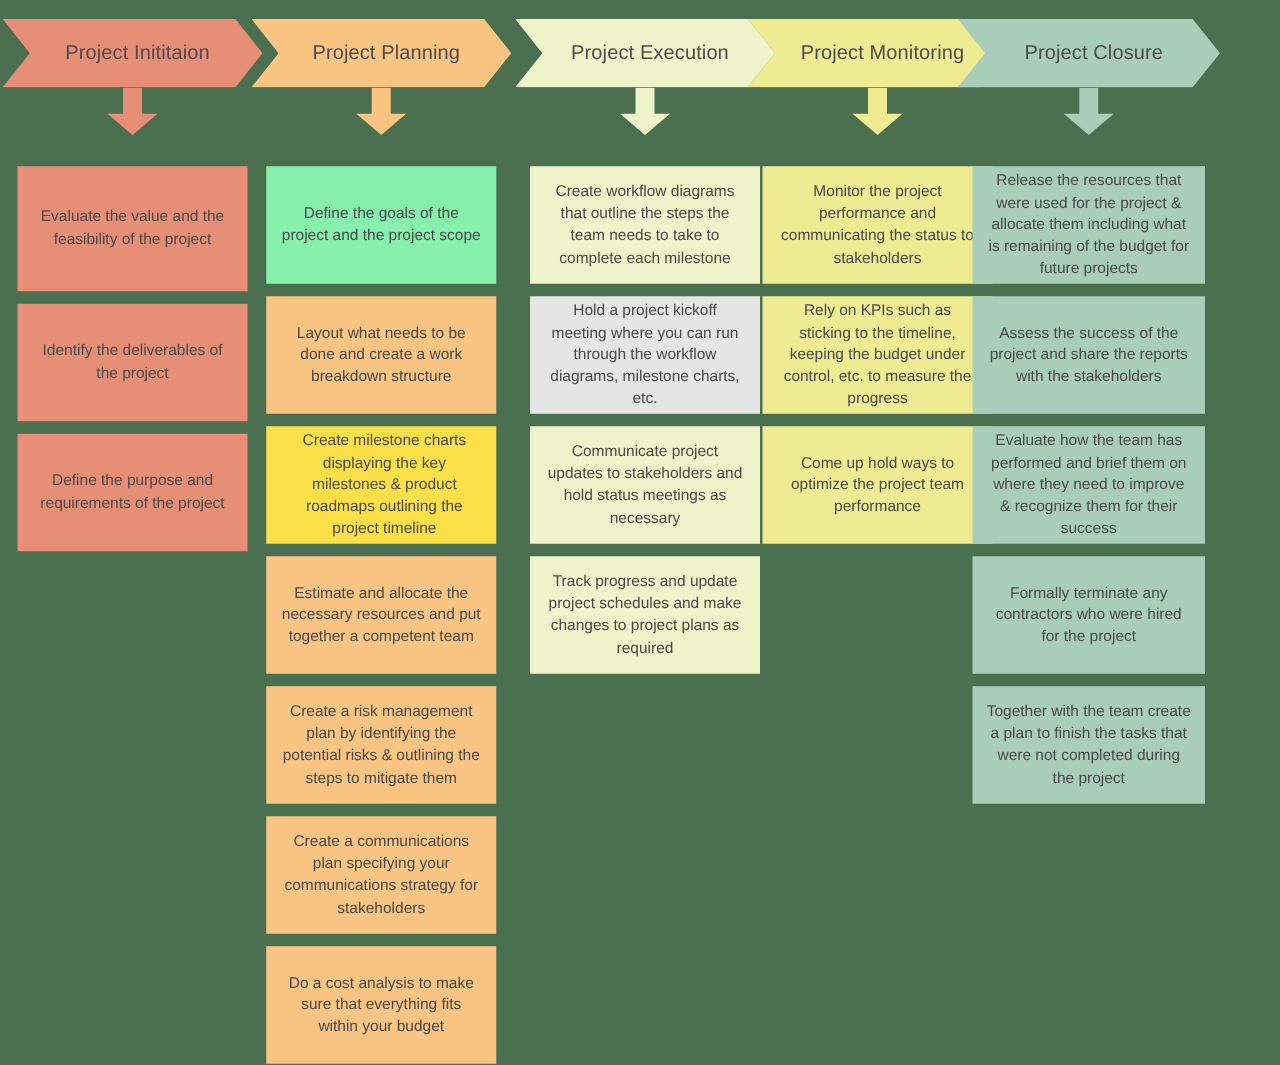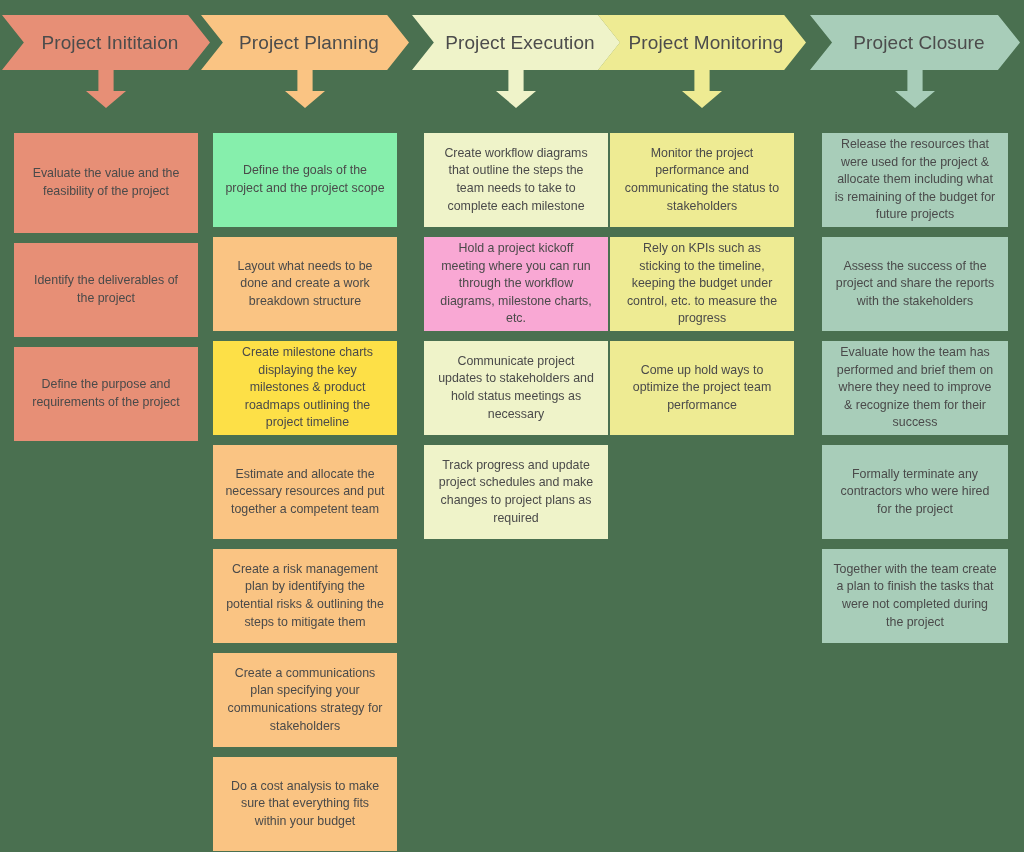--- a/index.html
+++ b/index.html
@@ -23,21 +23,21 @@
   
   .column {
     position: absolute;
     top: 0;
     width: 186px;
   }
   .col-0 { left: 14px;  width: 184px; }
   .col-1 { left: 213px; width: 184px; }
   .col-2 { left: 424px; width: 184px; }
   .col-3 { left: 610px; width: 184px; }
-  .col-4 { left: 822px; width: 186px; }
+  .col-4 { left: 778px; width: 186px; }
 
   
   .header-zone {
     position: relative;
     height: 118px;
   }
   .chevron {
     position: absolute;
     top: 15px;
     left: -12px;
@@ -45,21 +45,21 @@
     height: 55px;
     display: flex;
     align-items: center;
     justify-content: center;
     -webkit-clip-path: polygon(0% 0%, 89.5% 0%, 100% 50%, 89.5% 100%, 0% 100%, 10.5% 50%);
     clip-path: polygon(0% 0%, 89.5% 0%, 100% 50%, 89.5% 100%, 0% 100%, 10.5% 50%);
   }
   .col-4 .chevron { left: -12px; width: 210px; }
 
   .chevron-label {
-    font-size: 19px;
+    font-size: 16px;
     color: #4c4c4c;
     letter-spacing: 0.1px;
     white-space: nowrap;
     padding-left: 8px;
   }
 
   .down-arrow {
     position: absolute;
     top: 70px;
     left: 50%;
@@ -149,21 +149,21 @@
       <div class="header-zone">
         <div class="chevron" style="background: rgb(239, 243, 201);">
           <div class="chevron-label">Project Execution</div>
         </div>
         <div class="down-arrow" style="background: rgb(239, 243, 201);"></div>
       </div>
       <div class="cards">
         <div class="card" style="background: rgb(239, 243, 201); height: 94px;">
           <span>Create workflow diagrams that outline the steps the team needs to take to complete each milestone</span>
         </div>
-        <div class="card" style="background: #f9a8d4; height: 94px;">
+        <div class="card" style="background: #e5e5e5; height: 94px;">
           <span>Hold a project kickoff meeting where you can run through the workflow diagrams, milestone charts, etc.</span>
         </div>
         <div class="card" style="background: rgb(239, 243, 201); height: 94px;">
           <span>Communicate project updates to stakeholders and hold status meetings as necessary</span>
         </div>
         <div class="card" style="background: rgb(239, 243, 201); height: 94px;">
           <span>Track progress and update project schedules and make changes to project plans as required</span>
         </div>
       </div>
     </div>

